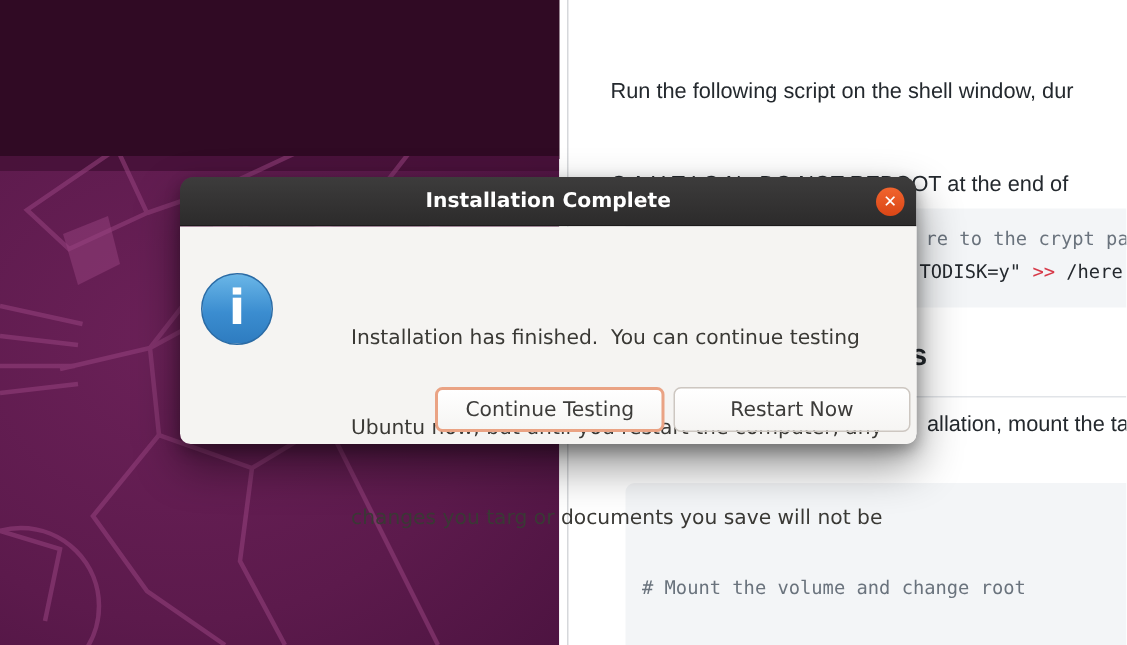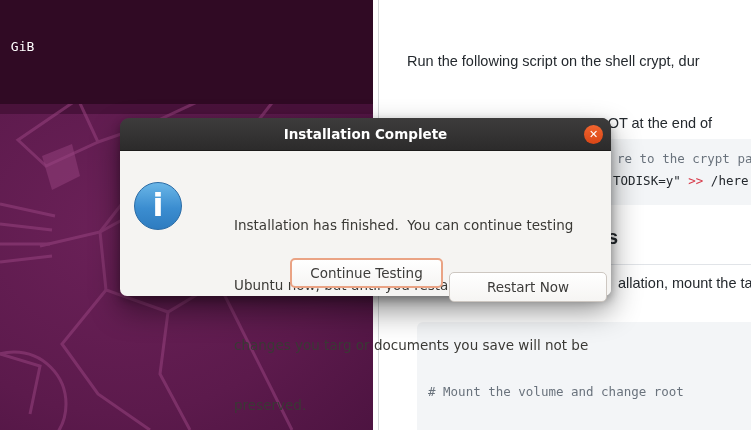--- a/index.html
+++ b/index.html
@@ -47,29 +47,28 @@
   .dbody{height:145px;background:#f5f4f2;border-radius:0 0 7px 7px;position:relative;}
   .info-icon{position:absolute;left:14px;top:31px;width:46px;height:46px;border-radius:50%;
     background:linear-gradient(#6ab6e7 0%,#3b8dd0 55%,#2e7cc0 100%);border:1px solid #2a6ba5;
     display:flex;align-items:center;justify-content:center;}
   .info-icon span{color:#ffffff;font-size:32px;font-weight:bold;line-height:1;margin-top:-3px;}
   .msg{position:absolute;left:114px;top:24px;font-size:13.5px;line-height:20px;color:#3a3935;white-space:pre;}
   .btn{position:absolute;top:107px;height:30px;border-radius:5px;background:linear-gradient(#ffffff,#f6f5f3);
     font-size:13.5px;color:#3d3c3a;display:flex;align-items:center;justify-content:center;cursor:pointer;
     box-sizing:border-box;font-family:"DejaVu Sans",sans-serif;}
   #btn-continue{left:170px;width:153px;border:2px solid #eaa384;}
-  #btn-restart{left:329px;width:158px;border:1px solid #cdc7c1;margin-top:14px;}
+  #btn-restart{left:329px;width:158px;border:1px solid #cdc7c1;}
 </style>
 </head>
 <body>
 
 <div class="screen">
 
   <div class="terminal">
-    <div class="tline"> GiB</div>
     
     
     
   </div>
 
   <div class="wallpaper">
     <svg width="373" height="326" viewBox="0 0 373 326" xmlns="http://www.w3.org/2000/svg">
       <defs>
         <radialGradient id="vg" cx="32%" cy="38%" r="95%">
           <stop offset="0%" stop-color="#6b2158"></stop>
@@ -100,21 +99,21 @@
         <path d="M252 78 L300 62 L290 114 Z"></path>
         <path d="M140 40 L162 30 L168 52 L146 62 Z"></path>
       </g>
     </svg>
   </div>
 
   <div class="page">
     <div class="page-vline"></div>
 
     <div class="para" id="p1">
-      <div>Run the following script on the shell crypt, dur</div>
+      <div>Run the following script on the shell window, dur</div>
       <div>fails at the end of installation.</div>
     </div>
 
     <div class="para" id="p2">
       <div>C A U T I O N : DO NOT REBOOT at the end of</div>
       <div>reboot at here, system will ask you the passphra</div>
     </div>
 
     <div class="codeblock" id="code1">
       <div class="frag f1 comment">re to the crypt pa</div>
@@ -143,20 +142,19 @@
       </div>
     </div>
     <div class="dbody">
       <div class="info-icon">
         <span>i</span>
       </div>
       <div class="msg">
         <div>Installation has finished.  You can continue testing</div>
         <div>Ubuntu now, but until you restart the computer, any</div>
         <div>changes you targ or documents you save will not be</div>
-        <div>preserved.</div>
       </div>
       <div class="btn" id="btn-continue">Continue Testing</div>
       <div class="btn" id="btn-restart">Restart Now</div>
     </div>
   </div>
 
 </div>
 
 </body></html>

